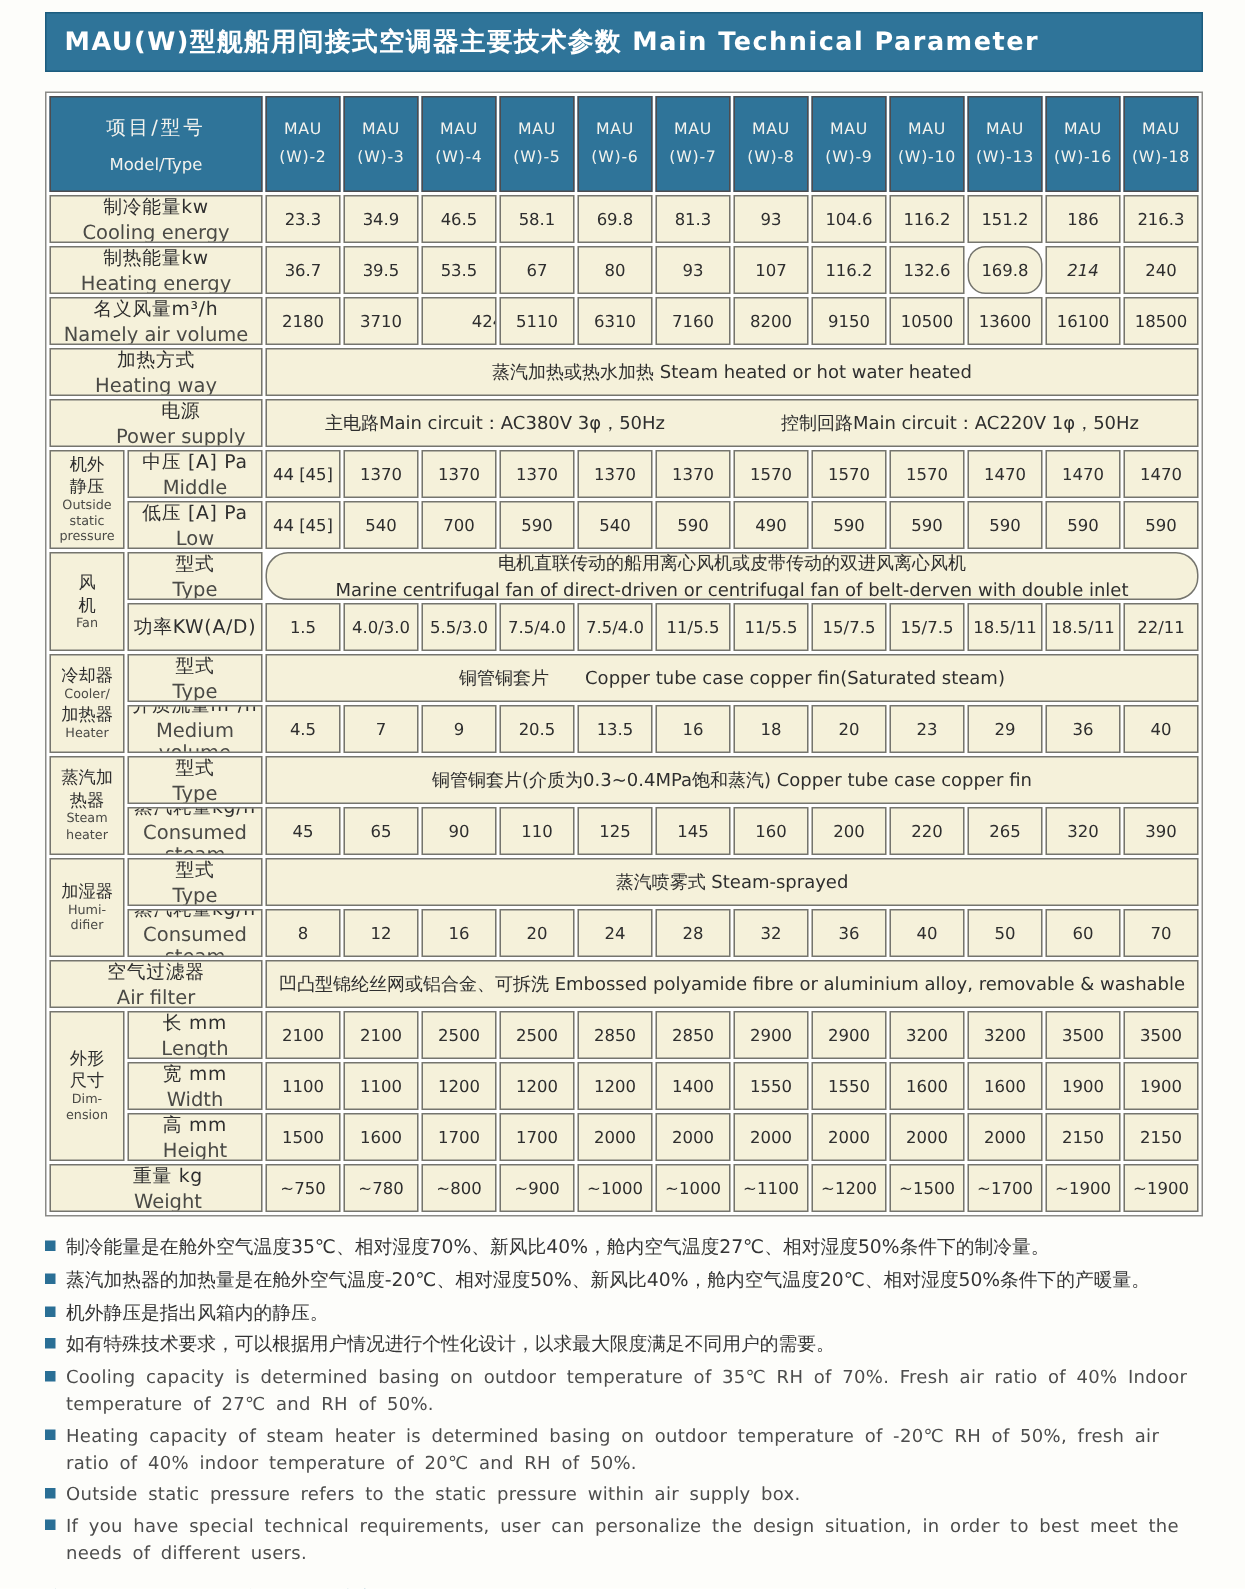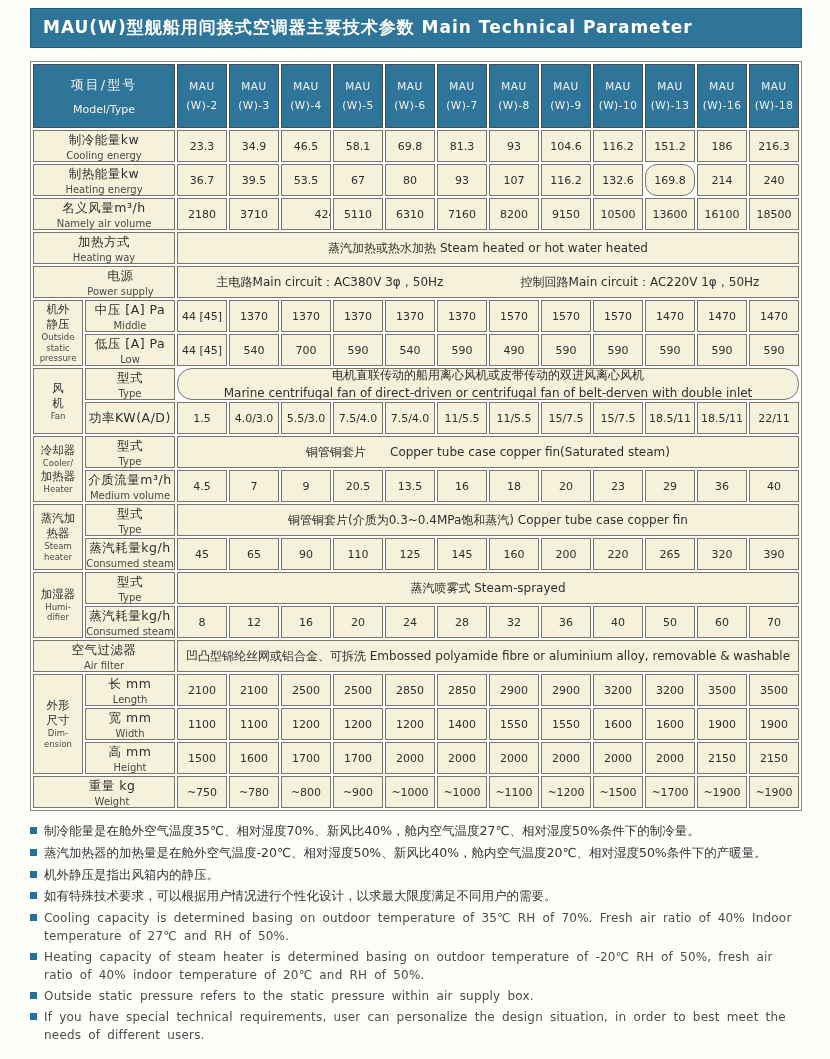--- a/index.html
+++ b/index.html
@@ -26,21 +26,21 @@
   .cell {
     background:#f5f1da; border:1px solid #75756e;
     display:flex; flex-direction:column; align-items:center; justify-content:center;
     text-align:center; color:#2e2e2e; overflow:hidden;
   }
   .head { background:#2f7499; border-color:#4c4c50; color:#f3f3ee; }
   .model { font-size:10.5px; white-space:pre-line; line-height:1.8; letter-spacing:0.5px; }
   .corner .c-zh { font-size:13px; letter-spacing:2px; margin-bottom:9px; }
   .corner .c-en { font-size:11px; }
   .label .l-zh { font-size:12.5px; letter-spacing:0.5px; }
-  .label .l-en { font-size:10px; color:#4a4a46; margin-top:1px; }
+  .label .l-en { font-size:13px; color:#4a4a46; margin-top:1px; }
   .value { font-size:11px; }
   .group { padding:2px 0; }
   .g-zh { font-size:11.5px; line-height:1.3; }
   .g-en { font-size:8.5px; color:#4a4a46; line-height:1.25; }
   .spanwide { font-size:12px; white-space:pre-line; line-height:1.5; }
   .pair { flex-direction:row; justify-content:space-around; }
   .pair span { font-size:12px; }
 
   .notes { margin-top:11px; }
   .note { display:flex; gap:7px; margin-bottom:3px; line-height:1.5; }
@@ -108,21 +108,21 @@
       <div class="cell value" style="grid-row: 3;">36.7</div>
       <div class="cell value" style="grid-row: 3;">39.5</div>
       <div class="cell value" style="grid-row: 3;">53.5</div>
       <div class="cell value" style="grid-row: 3;">67</div>
       <div class="cell value" style="grid-row: 3;">80</div>
       <div class="cell value" style="grid-row: 3;">93</div>
       <div class="cell value" style="grid-row: 3;">107</div>
       <div class="cell value" style="grid-row: 3;">116.2</div>
       <div class="cell value" style="grid-row: 3;">132.6</div>
       <div class="cell value" style="grid-row: 3; border-radius: 12px;">169.8</div>
-      <div class="cell value" style="grid-row: 3;">214</div>
+      <div class="cell value" style="grid-row: 3; font-style: italic;">214</div>
       <div class="cell value" style="grid-row: 3;">240</div>
       <div class="cell label" style="grid-area: 4 / 1 / auto / span 2;">
         <div class="l-zh">名义风量m³/h</div>
         <div class="l-en">Namely air volume</div>
       </div>
       <div class="cell value" style="grid-row: 4;">2180</div>
       <div class="cell value" style="grid-row: 4;">3710</div>
       <div class="cell value" style="grid-row: 4; padding-left: 45px;">4240</div>
       <div class="cell value" style="grid-row: 4;">5110</div>
       <div class="cell value" style="grid-row: 4;">6310</div>

